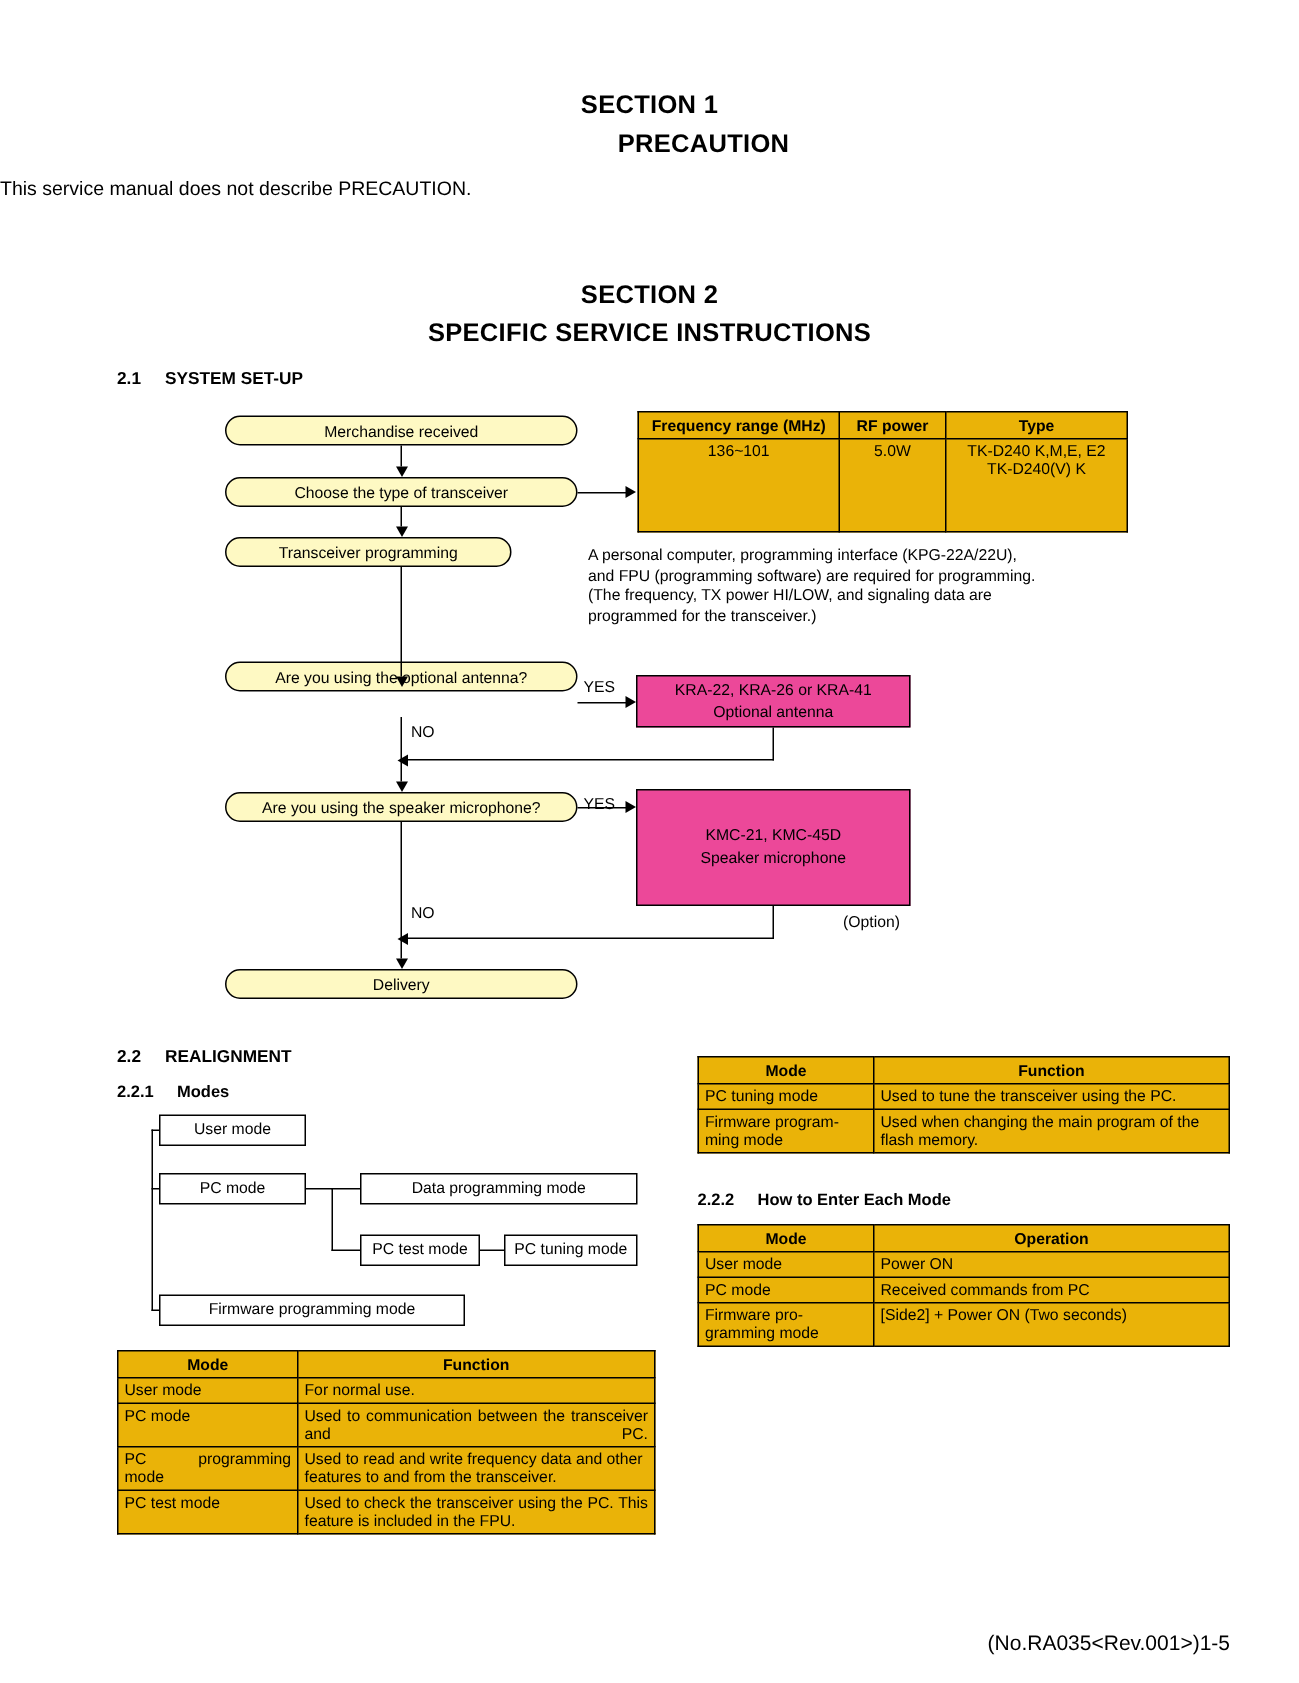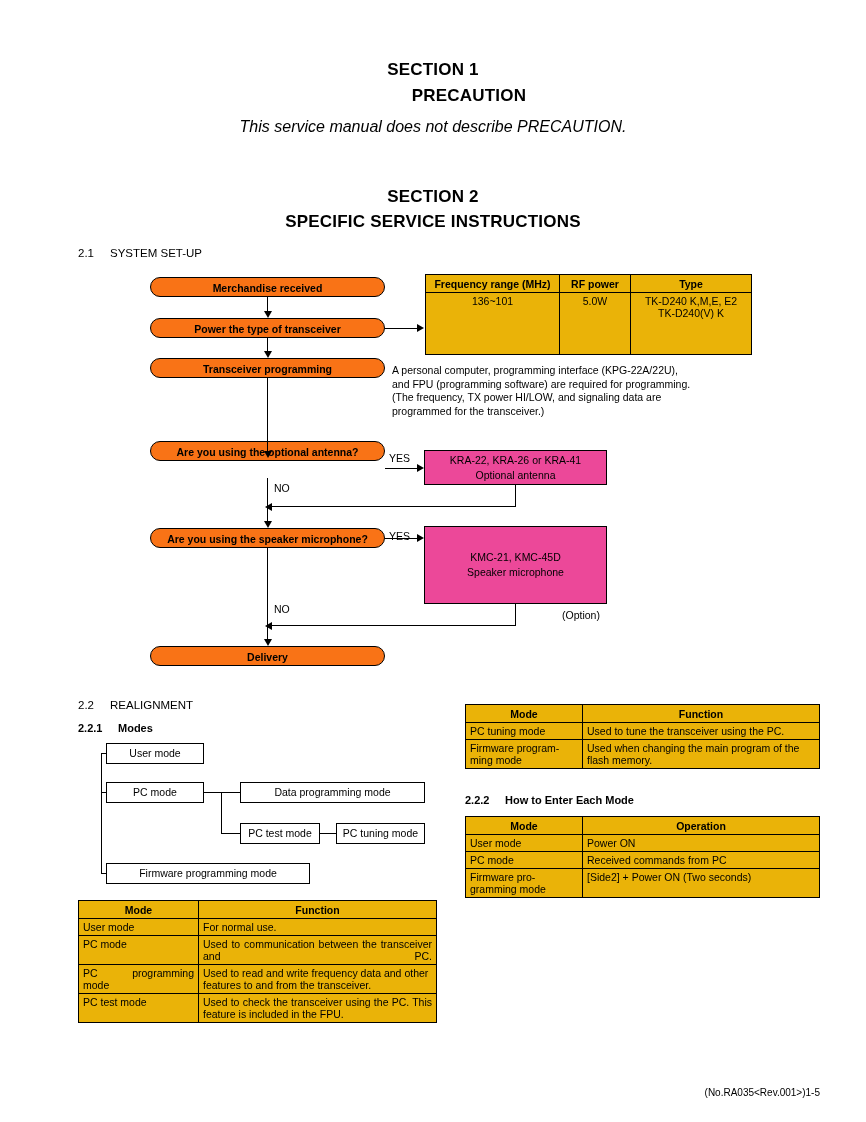--- a/index.html
+++ b/index.html
@@ -4,30 +4,30 @@
 <style>
   html,body{margin:0;padding:0;background:#fff;}
   body{width:866px;height:1122px;position:relative;
        font-family:"Liberation Sans","DejaVu Sans",sans-serif;color:#000;
        -webkit-font-smoothing:antialiased;}
   .pg{position:absolute;left:0;top:0;width:866px;height:1122px;}
   .abs{position:absolute;}
 
   
   .sec-title{width:100%;text-align:center;font-weight:bold;font-size:17px;letter-spacing:.2px;}
-  .sec-sub{width:100%;text-align:center;font-size:16px;font-style:italic;}
-  .h2{font-weight:normal;font-size:11.5px;}
+  .sec-sub{width:100%;font-size:13px;}
+  .h2{font-weight:bold;font-size:11.5px;}
   .h2 .num{display:inline-block;width:32px;}
   .h3{font-weight:bold;font-size:11px;}
   .h3 .num{display:inline-block;width:40px;}
 
   
   .rbox{position:absolute;border:1.4px solid #000;border-radius:13px;
         height:20px;line-height:20px;text-align:center;font-size:10.5px;
-        background:#f97316;box-sizing:border-box;font-weight:bold;}
+        background:#fef9c3;box-sizing:border-box;}
   .sbox{position:absolute;border:1.4px solid #000;background:#ec4899;
         box-sizing:border-box;font-size:10.5px;text-align:center;}
   .sbox .in{position:absolute;left:0;right:0;top:50%;transform:translateY(-50%);line-height:15px;}
   .vline{position:absolute;width:0;border-left:1.3px solid #000;}
   .hline{position:absolute;height:0;border-top:1.3px solid #000;}
   .arrow-d{position:absolute;width:0;height:0;border-left:4px solid transparent;
            border-right:4px solid transparent;border-top:7px solid #000;}
   .arrow-r{position:absolute;width:0;height:0;border-top:4px solid transparent;
            border-bottom:4px solid transparent;border-left:7px solid #000;}
   .arrow-l{position:absolute;width:0;height:0;border-top:4px solid transparent;
@@ -40,43 +40,43 @@
   table.tbl th,table.tbl td{border:1.1px solid #000;padding:2px 4px;vertical-align:top;}
   table.tbl th{font-weight:bold;text-align:center;padding:2.5px 4px;}
   td.just{text-align:justify;text-align-last:justify;}
   td.just2{text-align:justify;}
   td.ctr{text-align:center;vertical-align:middle;}
 
   
   .tbox{position:absolute;border:1.3px solid #000;background:#fff;box-sizing:border-box;
         height:21px;line-height:19px;text-align:center;font-size:10.5px;}
 
-  .footer{position:absolute;font-size:10px;}
+  .footer{position:absolute;font-size:14px;}
 </style>
 </head>
 <body>
 
 <div class="pg">
 
   <div class="abs sec-title" style="top:60px;">SECTION 1</div>
   <div class="abs sec-title" style="top:86px;padding-left:36px;">PRECAUTION</div>
   <div class="abs sec-sub" style="top:118px;">This service manual does not describe PRECAUTION.</div>
 
   <div class="abs sec-title" style="top:187px;">SECTION 2</div>
   <div class="abs sec-title" style="top:212px;">SPECIFIC SERVICE INSTRUCTIONS</div>
 
   <div class="abs h2" style="left:78px;top:247px;">
     <span class="num">2.1</span><span>SYSTEM SET-UP</span>
   </div>
 
   <div class="abs" style="left:0;top:0;width:866px;height:700px;">
 
     <div class="rbox" style="left:150px;top:277px;width:235px;">Merchandise received</div>
-    <div class="rbox" style="left:150px;top:318px;width:235px;">Power the type of transceiver</div>
-    <div class="rbox" style="left:150px;top:358px;width:235px;">Transceiver programming</div>
+    <div class="rbox" style="left:150px;top:318px;width:235px;">Choose the type of transceiver</div>
+    <div class="rbox" style="left:150px;top:358px;width:191px;">Transceiver programming</div>
     <div class="rbox" style="left:150px;top:441px;width:235px;">Are you using the optional antenna?</div>
     <div class="rbox" style="left:150px;top:528px;width:235px;">Are you using the speaker microphone?</div>
     <div class="rbox" style="left:150px;top:646px;width:235px;">Delivery</div>
 
     <div class="vline" style="left:267px;top:297px;height:14px;"></div>
     <div class="arrow-d" style="left:263.5px;top:311px;"></div>
 
     <div class="vline" style="left:267px;top:338px;height:13px;"></div>
     <div class="arrow-d" style="left:263.5px;top:351px;"></div>
 

